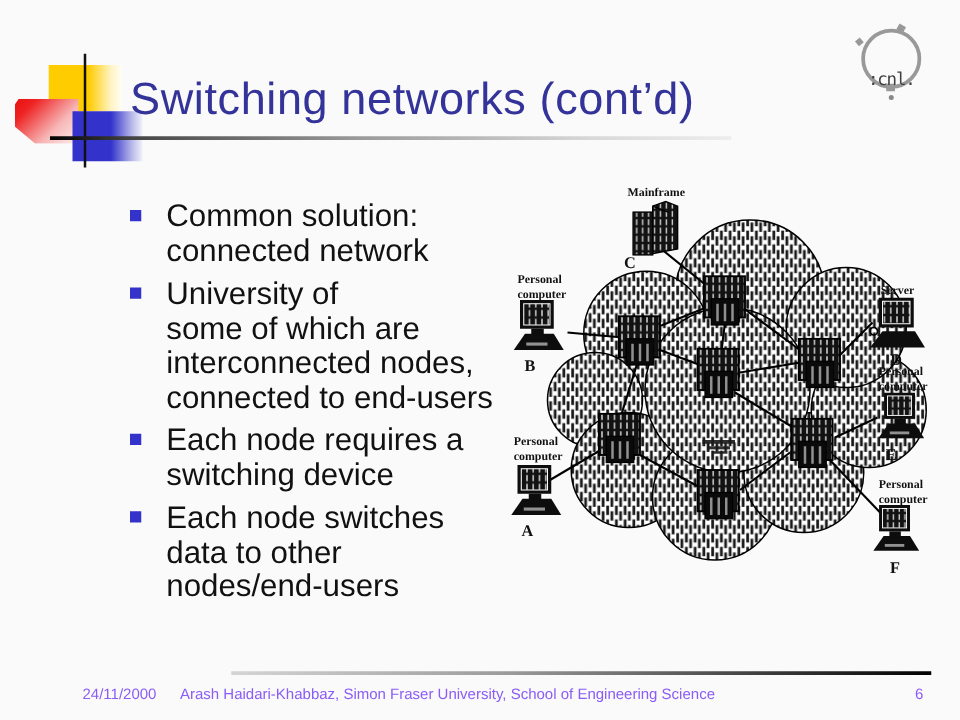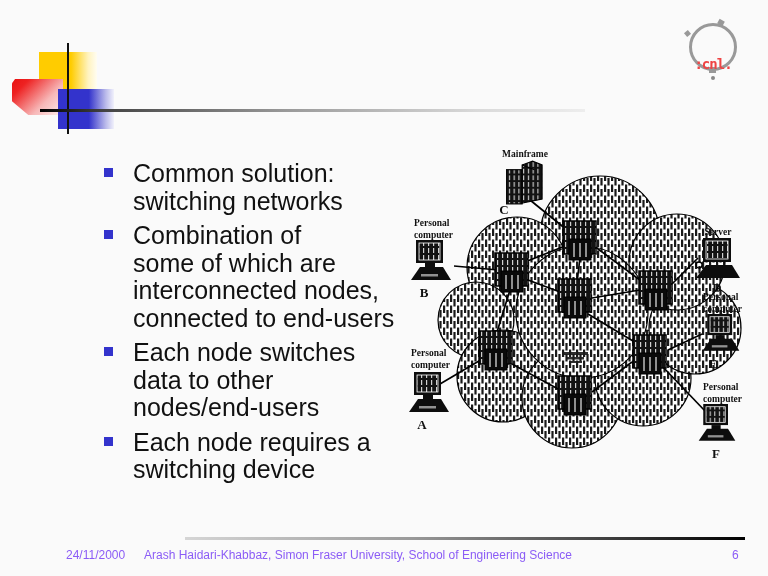--- a/index.html
+++ b/index.html
@@ -18,22 +18,22 @@
   .decor-vline{position:absolute;left:67px;top:43px;width:2px;height:91px;background:#111;}
   .title-underline{position:absolute;left:40px;top:109px;width:545px;height:3px;
     background:linear-gradient(to right,#000 0%,#444 12%,#999 45%,#d9d9d9 80%,#ededed 100%);}
   
   .title{position:absolute;left:104px;top:58px;width:600px;
     font-size:36px;letter-spacing:.5px;color:#333399;}
   
   .logo{position:absolute;left:687px;top:21px;width:52px;height:52px;}
   .logo-ring{position:absolute;inset:2px;border:3px solid #999;border-radius:50%;
     display:flex;align-items:center;justify-content:center;background:transparent;}
-  .logo-text{font-family:"DejaVu Sans Mono",monospace;font-weight:bold;font-size:14px;
-    color:#ef4444;letter-spacing:-1px;margin-top:33px;}
+  .logo-text{font-family:"DejaVu Sans Mono",monospace;font-weight:normal;font-size:14px;
+    color:#404040;letter-spacing:-1px;margin-top:33px;}
   .logo-nub{position:absolute;background:#999;}
   .nub-top{left:31px;top:-1px;width:6px;height:5px;transform:rotate(30deg);}
   .nub-left{left:-2px;top:10px;width:5px;height:5px;transform:rotate(-40deg);}
   .nub-bottom{left:22px;top:46px;width:7px;height:6px;}
   .logo-dot{position:absolute;left:24px;top:55px;width:4px;height:4px;border-radius:50%;background:#888;}
   
   .bullets{position:absolute;left:104px;top:160px;width:310px;color:#111;}
   .bullet-item{position:relative;padding-left:29px;margin-bottom:7px;}
   .bullet-sq{position:absolute;left:0;top:8px;width:9px;height:9px;background:#3333cc;}
   .bullet-line{font-size:25px;line-height:27.5px;white-space:nowrap;}
@@ -53,54 +53,55 @@
 <body>
 
 <div class="slide">
 
   <div class="decor-yellow"></div>
   <div class="decor-red"></div>
   <div class="decor-blue"></div>
   <div class="decor-vline"></div>
   <div class="title-underline"></div>
 
+  <div class="title">Switching networks (cont’d)</div>
 
   <div class="logo">
     <span class="logo-nub nub-top"></span>
     <span class="logo-nub nub-left"></span>
     <span class="logo-nub nub-bottom"></span>
     <span class="logo-dot"></span>
     <div class="logo-ring">
       <span class="logo-text">:cnl.</span>
     </div>
   </div>
 
   <div class="bullets">
     <div class="bullet-item">
       <span class="bullet-sq"></span>
       <div class="bullet-line">Common solution:</div>
-      <div class="bullet-line">switching networks</div>
-    </div>
-    <div class="bullet-item">
-      <span class="bullet-sq"></span>
-      <div class="bullet-line">Combination of</div>
+      <div class="bullet-line">connected network</div>
+    </div>
+    <div class="bullet-item">
+      <span class="bullet-sq"></span>
+      <div class="bullet-line">University of</div>
       <div class="bullet-line">some of which are</div>
       <div class="bullet-line">interconnected nodes,</div>
       <div class="bullet-line">connected to end-users</div>
     </div>
     <div class="bullet-item">
       <span class="bullet-sq"></span>
+      <div class="bullet-line">Each node requires a</div>
+      <div class="bullet-line">switching device</div>
+    </div>
+    <div class="bullet-item">
+      <span class="bullet-sq"></span>
       <div class="bullet-line">Each node switches</div>
       <div class="bullet-line">data to other</div>
       <div class="bullet-line">nodes/end-users</div>
-    </div>
-    <div class="bullet-item">
-      <span class="bullet-sq"></span>
-      <div class="bullet-line">Each node requires a</div>
-      <div class="bullet-line">switching device</div>
     </div>
   </div>
 
   <svg class="diagram" width="368" height="340" viewBox="0 0 368 340">
     <defs>
       <pattern id="hatch" width="7" height="11" patternUnits="userSpaceOnUse">
         <rect width="7" height="11" fill="#ffffff"></rect>
         <rect x="1" y="0.5" width="2.2" height="7.5" fill="#1a1a1a"></rect>
         <rect x="4.4" y="5" width="2.2" height="7.5" fill="#1a1a1a"></rect>
         <rect x="4.4" y="-6" width="2.2" height="7.5" fill="#1a1a1a"></rect>

